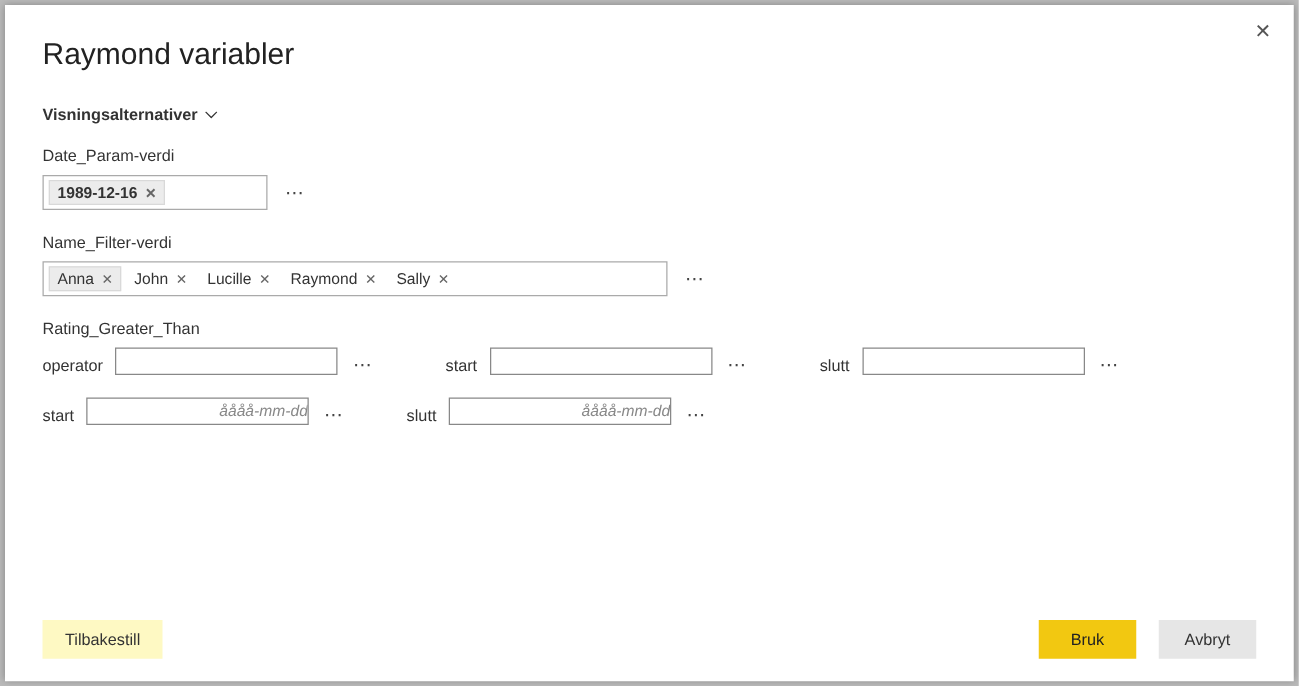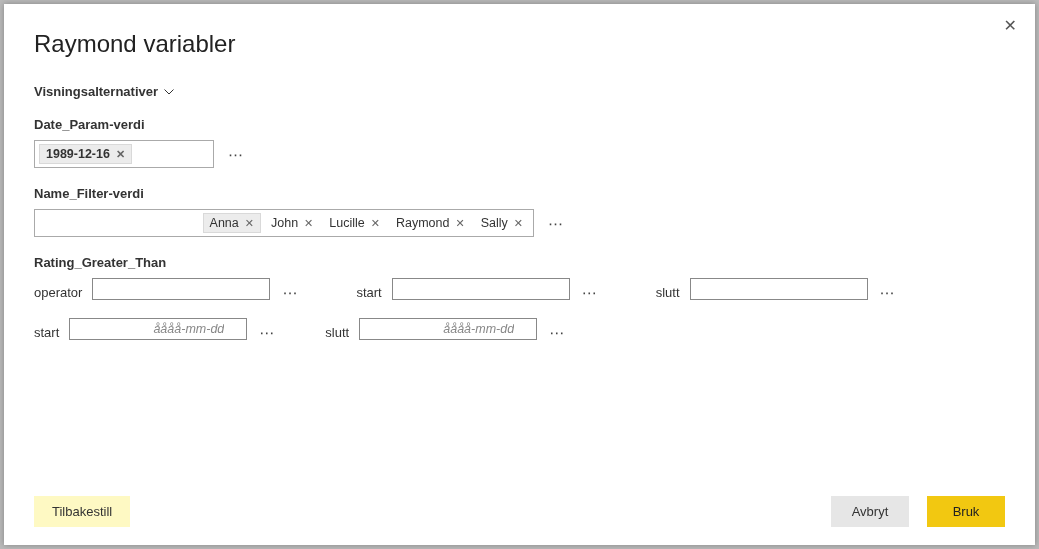--- a/index.html
+++ b/index.html
@@ -58,39 +58,38 @@
     }
     .chevron-down {
       width: 10px;
       height: 6px;
       display: inline-block;
     }
     .section-label {
       font-size: 13px;
       margin-bottom: 8px;
       color: #333;
-      font-weight: bold;
     }
     .section { margin-bottom: 18px; }
     .token-row {
       display: flex;
       align-items: center;
       gap: 12px;
     }
     .token-input {
       border: 1px solid #aaa;
       min-height: 28px;
       padding: 2px 4px;
       display: flex;
       flex-wrap: wrap;
       gap: 4px;
       align-items: center;
     }
     .token-input.single { width: 180px; font-weight: bold; }
-    .token-input.multi { width: 500px; justify-content: flex-end; }
+    .token-input.multi { width: 500px; }
     .chip {
       background: #ececec;
       border: 1px solid #d9d9d9;
       padding: 2px 6px;
       font-size: 12.5px;
       display: inline-flex;
       align-items: center;
       gap: 6px;
     }
     .chip-x {
@@ -127,21 +126,21 @@
       gap: 10px;
     }
     .field-label {
       font-size: 13px;
       color: #333;
     }
     .text-input {
       border: 1px solid #888;
       height: 22px;
       width: 178px;
-      padding: 0 22px;
+      padding: 0 0;
       font-size: 12.5px;
       font-family: inherit;
       background: #fff;
       text-align: right;
       font-style: italic;
       color: #888;
     }
     .text-input::placeholder {
       color: #888;
       font-style: italic;
@@ -274,17 +273,17 @@
         <span class="field-label">slutt</span>
         <input class="text-input" placeholder="åååå-mm-dd" style="">
         <button class="ellipsis-btn">⋯</button>
       </div>
     </div>
   </div>
 
   <div class="footer">
     <button class="btn btn-reset">Tilbakestill</button>
     <div class="footer-right">
+      <button class="btn btn-primary">Bruk</button>
       <button class="btn btn-secondary">Avbryt</button>
-      <button class="btn btn-primary">Bruk</button>
     </div>
   </div>
 </div>
 
 </body></html>

